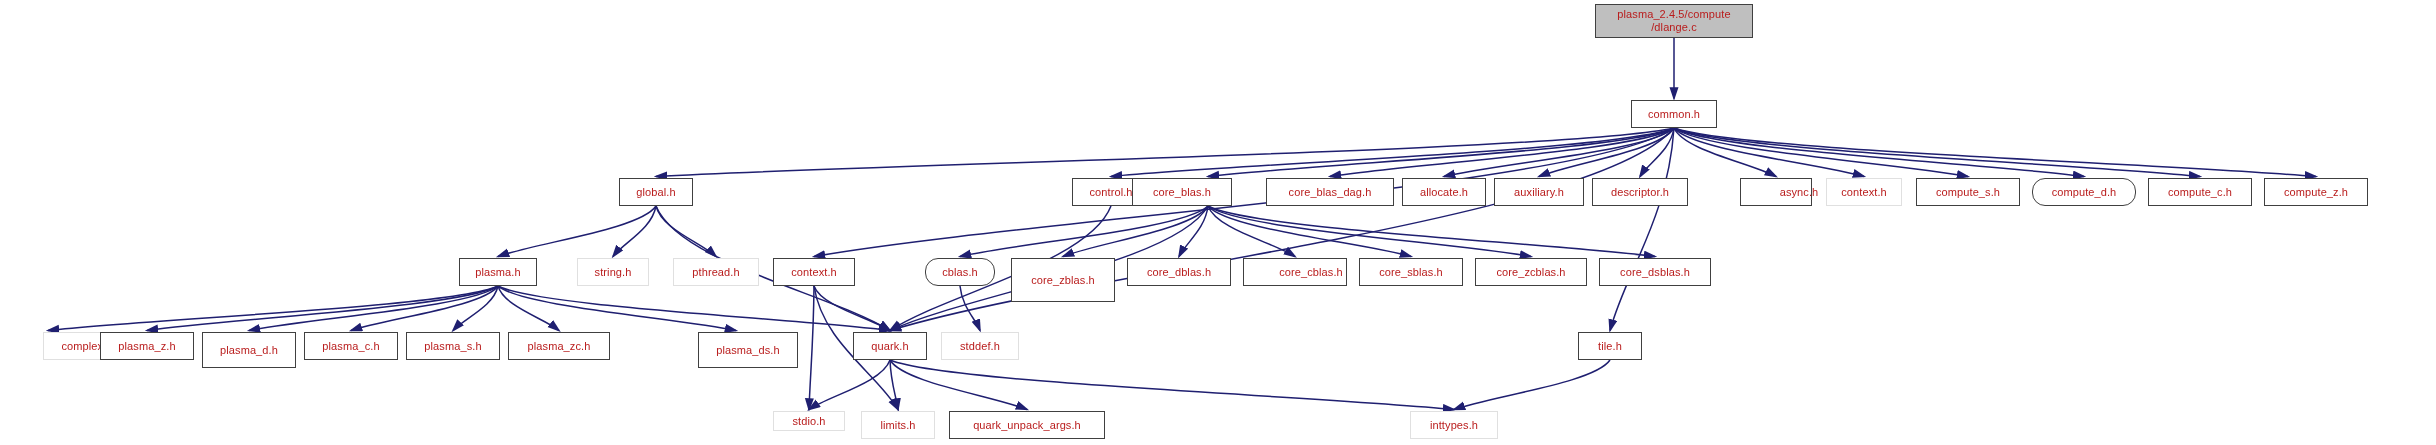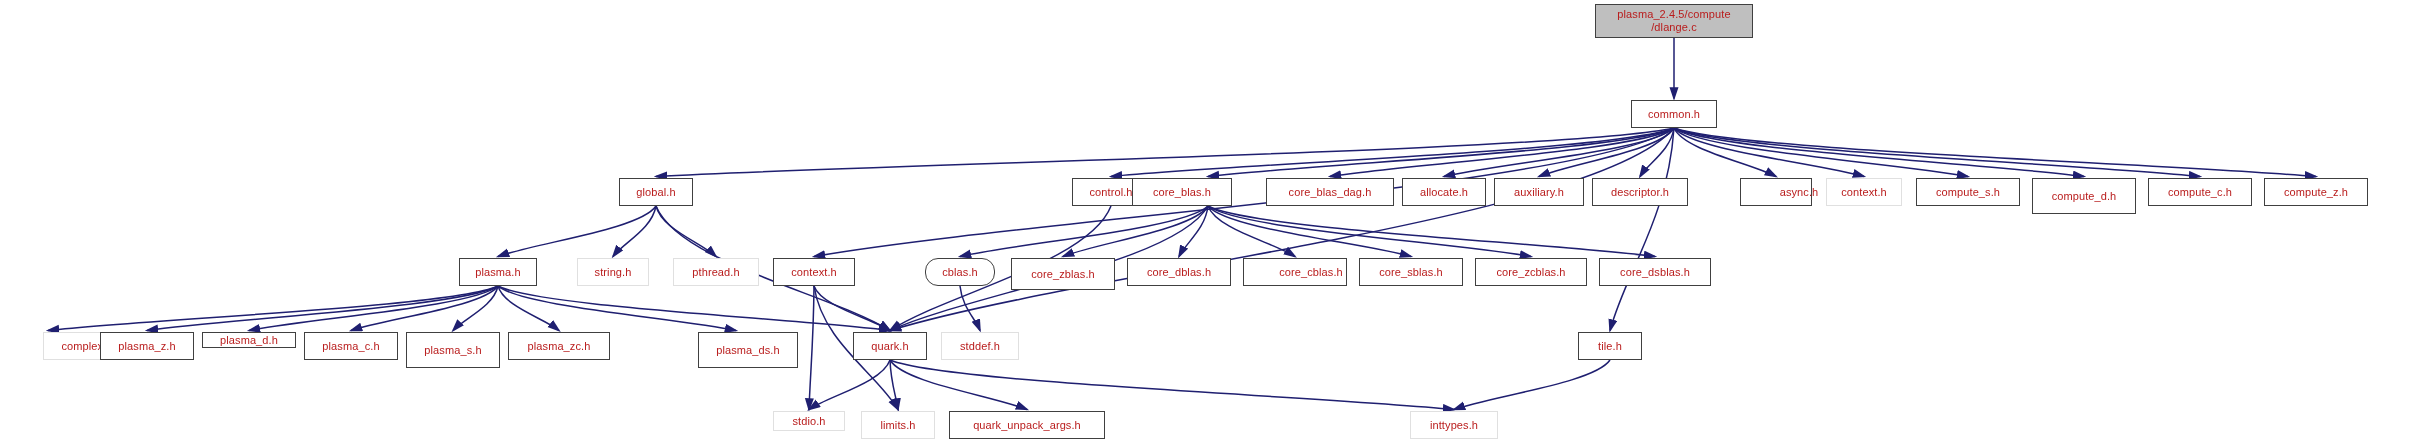--- a/index.html
+++ b/index.html
@@ -113,39 +113,39 @@
       <div class="node" style="left: 619px; top: 178px; width: 74px; height: 28px;">global.h</div>
       <div class="node" style="left: 1072px; top: 178px; width: 78px; height: 28px;">control.h</div>
       <div class="node" style="left: 1132px; top: 178px; width: 100px; height: 28px;">core_blas.h</div>
       <div class="node" style="left: 1266px; top: 178px; width: 128px; height: 28px;">core_blas_dag.h</div>
       <div class="node" style="left: 1402px; top: 178px; width: 84px; height: 28px;">allocate.h</div>
       <div class="node" style="left: 1494px; top: 178px; width: 90px; height: 28px;">auxiliary.h</div>
       <div class="node" style="left: 1592px; top: 178px; width: 96px; height: 28px;">descriptor.h</div>
       <div class="node" style="left: 1740px; top: 178px; width: 72px; height: 28px; padding-left: 46px;">async.h</div>
       <div class="node sys" style="left: 1826px; top: 178px; width: 76px; height: 28px;">context.h</div>
       <div class="node" style="left: 1916px; top: 178px; width: 104px; height: 28px;">compute_s.h</div>
-      <div class="node" style="left: 2032px; top: 178px; width: 104px; height: 36px;">compute_d.h</div>
+      <div class="node" style="left: 2032px; top: 178px; width: 104px; height: 28px; border-radius: 13px;">compute_d.h</div>
       <div class="node" style="left: 2148px; top: 178px; width: 104px; height: 28px;">compute_c.h</div>
       <div class="node" style="left: 2264px; top: 178px; width: 104px; height: 28px;">compute_z.h</div>
       <div class="node" style="left: 459px; top: 258px; width: 78px; height: 28px;">plasma.h</div>
       <div class="node sys" style="left: 577px; top: 258px; width: 72px; height: 28px;">string.h</div>
       <div class="node sys" style="left: 673px; top: 258px; width: 86px; height: 28px;">pthread.h</div>
       <div class="node" style="left: 773px; top: 258px; width: 82px; height: 28px;">context.h</div>
       <div class="node" style="left: 925px; top: 258px; width: 70px; height: 28px; border-radius: 13px;">cblas.h</div>
-      <div class="node" style="left: 1011px; top: 258px; width: 104px; height: 32px; text-align: right;">core_zblas.h</div>
+      <div class="node" style="left: 1011px; top: 258px; width: 104px; height: 44px; text-align: right;">core_zblas.h</div>
       <div class="node" style="left: 1127px; top: 258px; width: 104px; height: 28px;">core_dblas.h</div>
       <div class="node" style="left: 1243px; top: 258px; width: 104px; height: 28px; padding-left: 32px;">core_cblas.h</div>
       <div class="node" style="left: 1359px; top: 258px; width: 104px; height: 28px;">core_sblas.h</div>
       <div class="node" style="left: 1475px; top: 258px; width: 112px; height: 28px;">core_zcblas.h</div>
       <div class="node" style="left: 1599px; top: 258px; width: 112px; height: 28px;">core_dsblas.h</div>
       <div class="node sys" style="left: 4px; top: 332px; width: 88px; height: 28px; margin-left: 39px;">complex.h</div>
       <div class="node" style="left: 100px; top: 332px; width: 94px; height: 28px;">plasma_z.h</div>
-      <div class="node" style="left: 202px; top: 332px; width: 94px; height: 16px;">plasma_d.h</div>
+      <div class="node" style="left: 202px; top: 332px; width: 94px; height: 36px;">plasma_d.h</div>
       <div class="node" style="left: 304px; top: 332px; width: 94px; height: 28px;">plasma_c.h</div>
-      <div class="node" style="left: 406px; top: 332px; width: 94px; height: 36px;">plasma_s.h</div>
+      <div class="node" style="left: 406px; top: 332px; width: 94px; height: 28px;">plasma_s.h</div>
       <div class="node" style="left: 508px; top: 332px; width: 102px; height: 28px;">plasma_zc.h</div>
       <div class="node" style="left: 686px; top: 332px; width: 100px; height: 36px; margin-left: 12px;">plasma_ds.h</div>
       <div class="node" style="left: 853px; top: 332px; width: 74px; height: 28px;">quark.h</div>
       <div class="node sys" style="left: 941px; top: 332px; width: 78px; height: 28px;">stddef.h</div>
       <div class="node" style="left: 1578px; top: 332px; width: 64px; height: 28px;">tile.h</div>
       <div class="node sys" style="left: 773px; top: 411px; width: 72px; height: 20px;">stdio.h</div>
       <div class="node sys" style="left: 861px; top: 411px; width: 74px; height: 28px;">limits.h</div>
       <div class="node" style="left: 949px; top: 411px; width: 156px; height: 28px;">quark_unpack_args.h</div>
       <div class="node sys" style="left: 1410px; top: 411px; width: 88px; height: 28px;">inttypes.h</div>
     </div>

